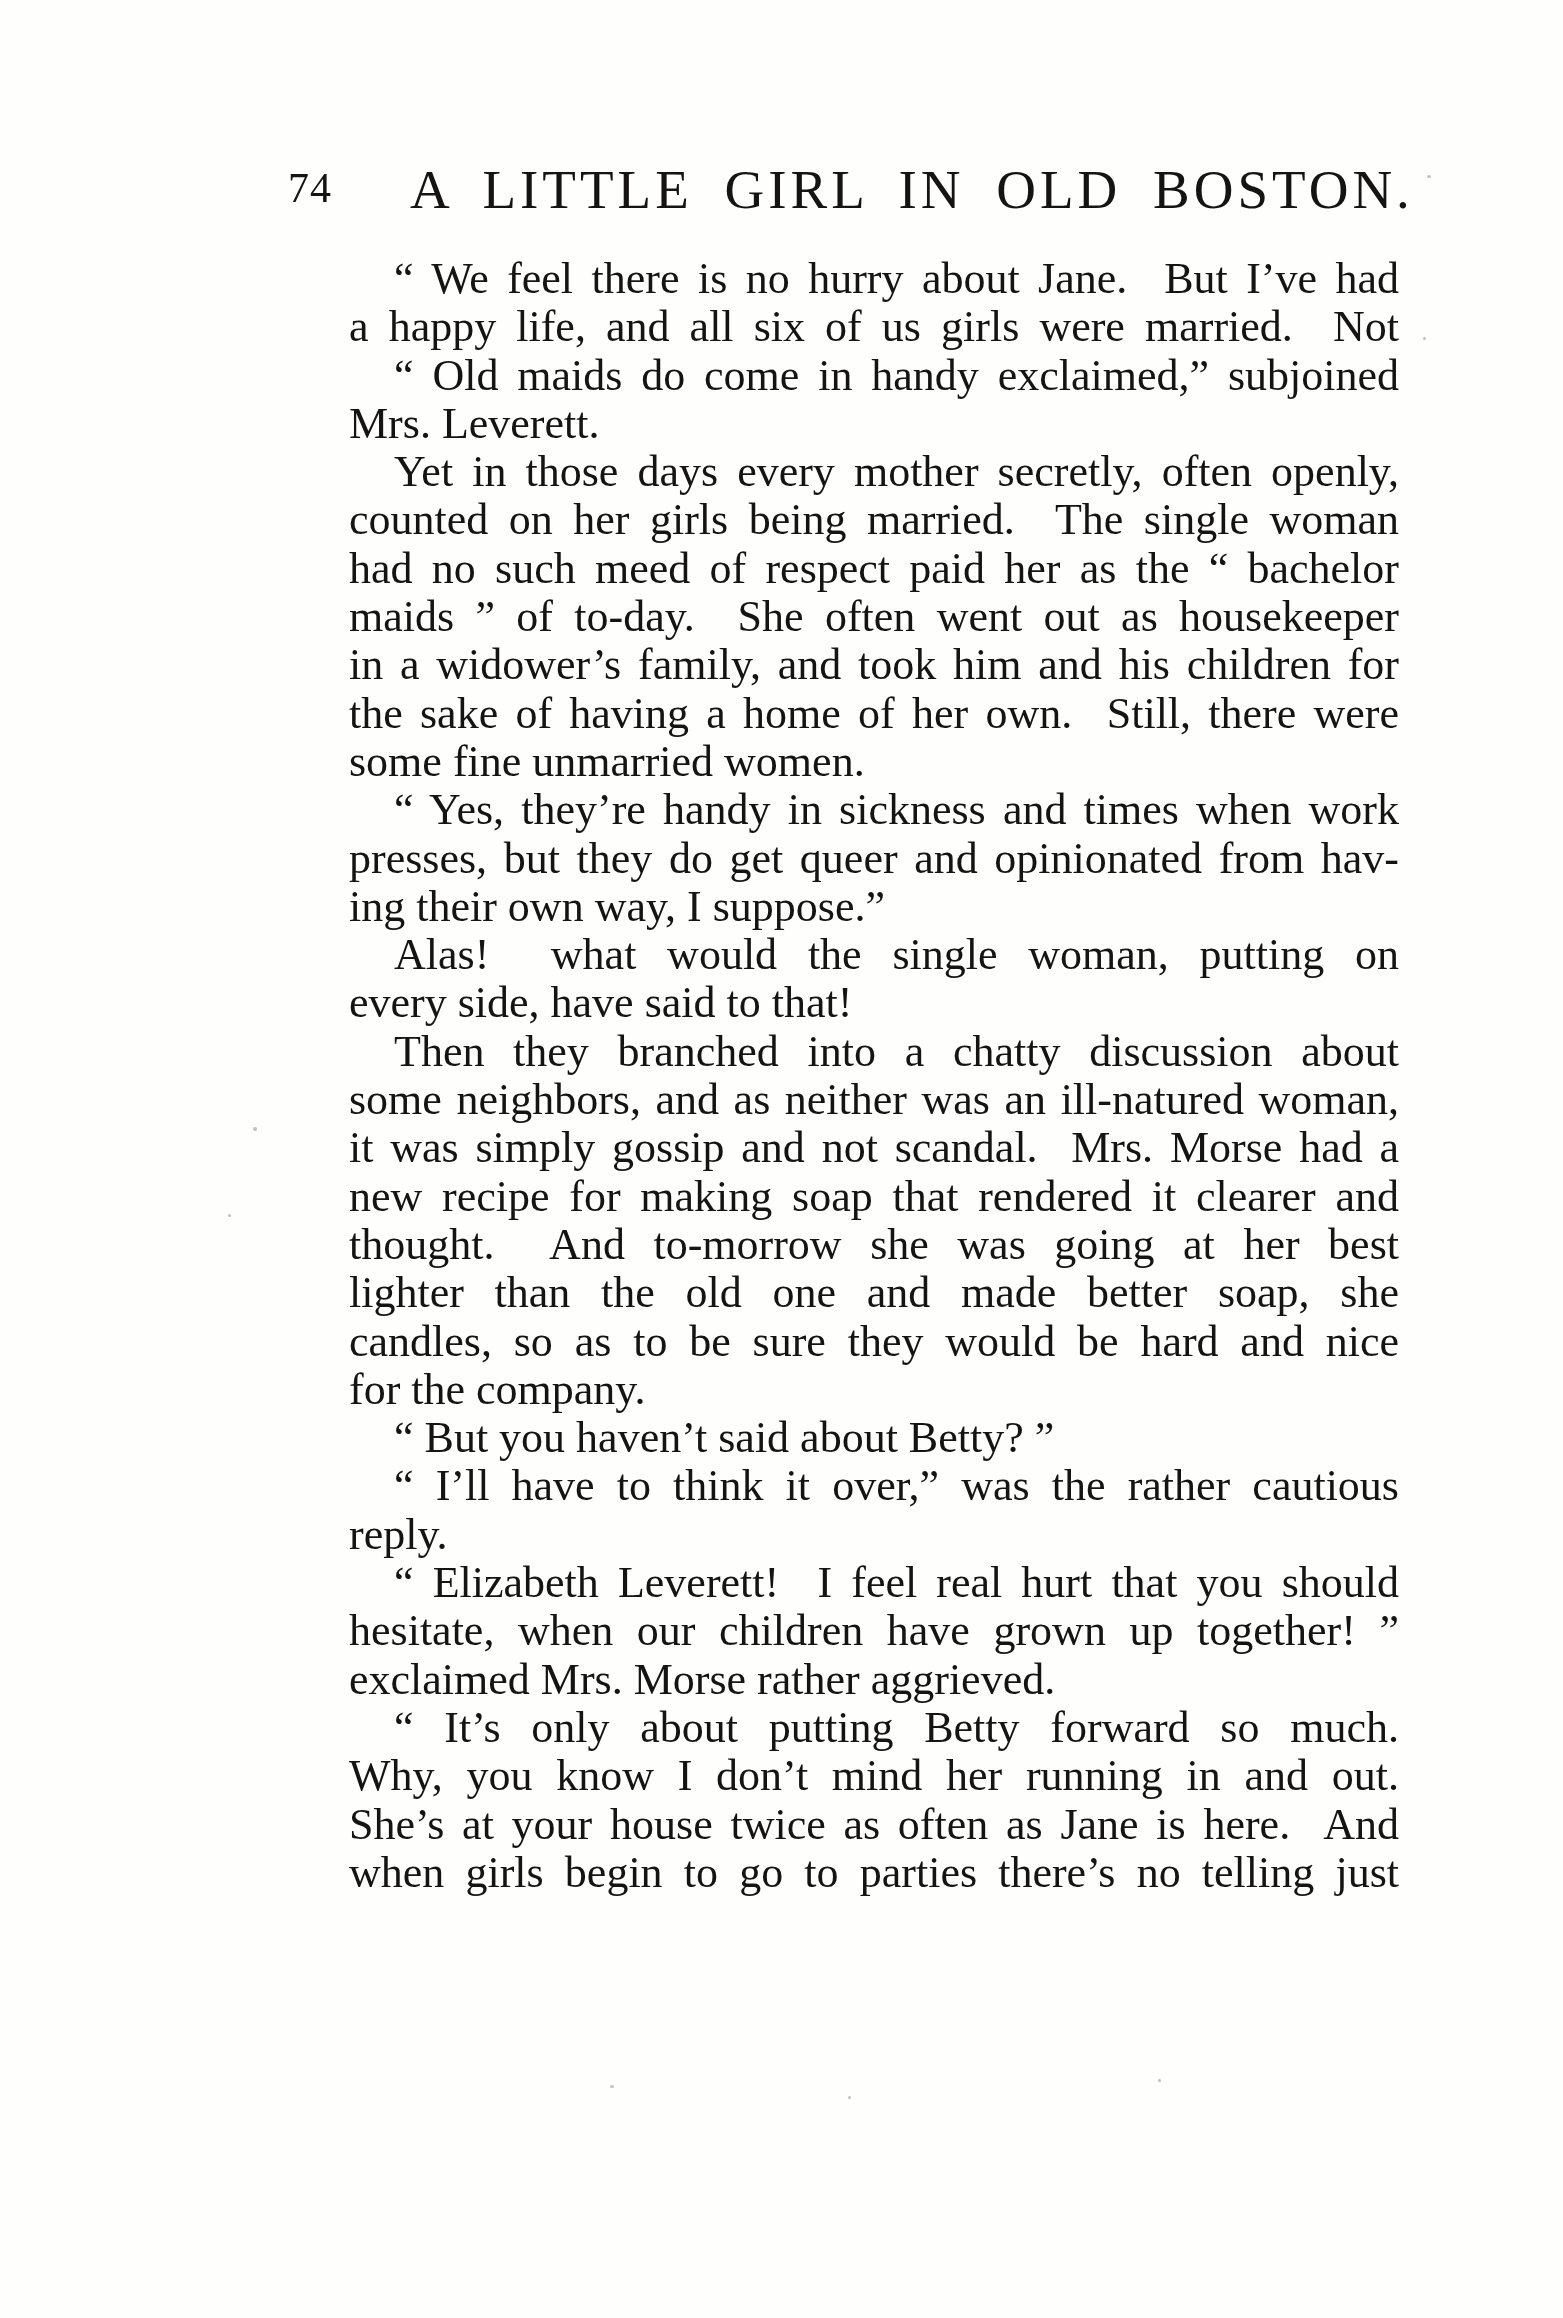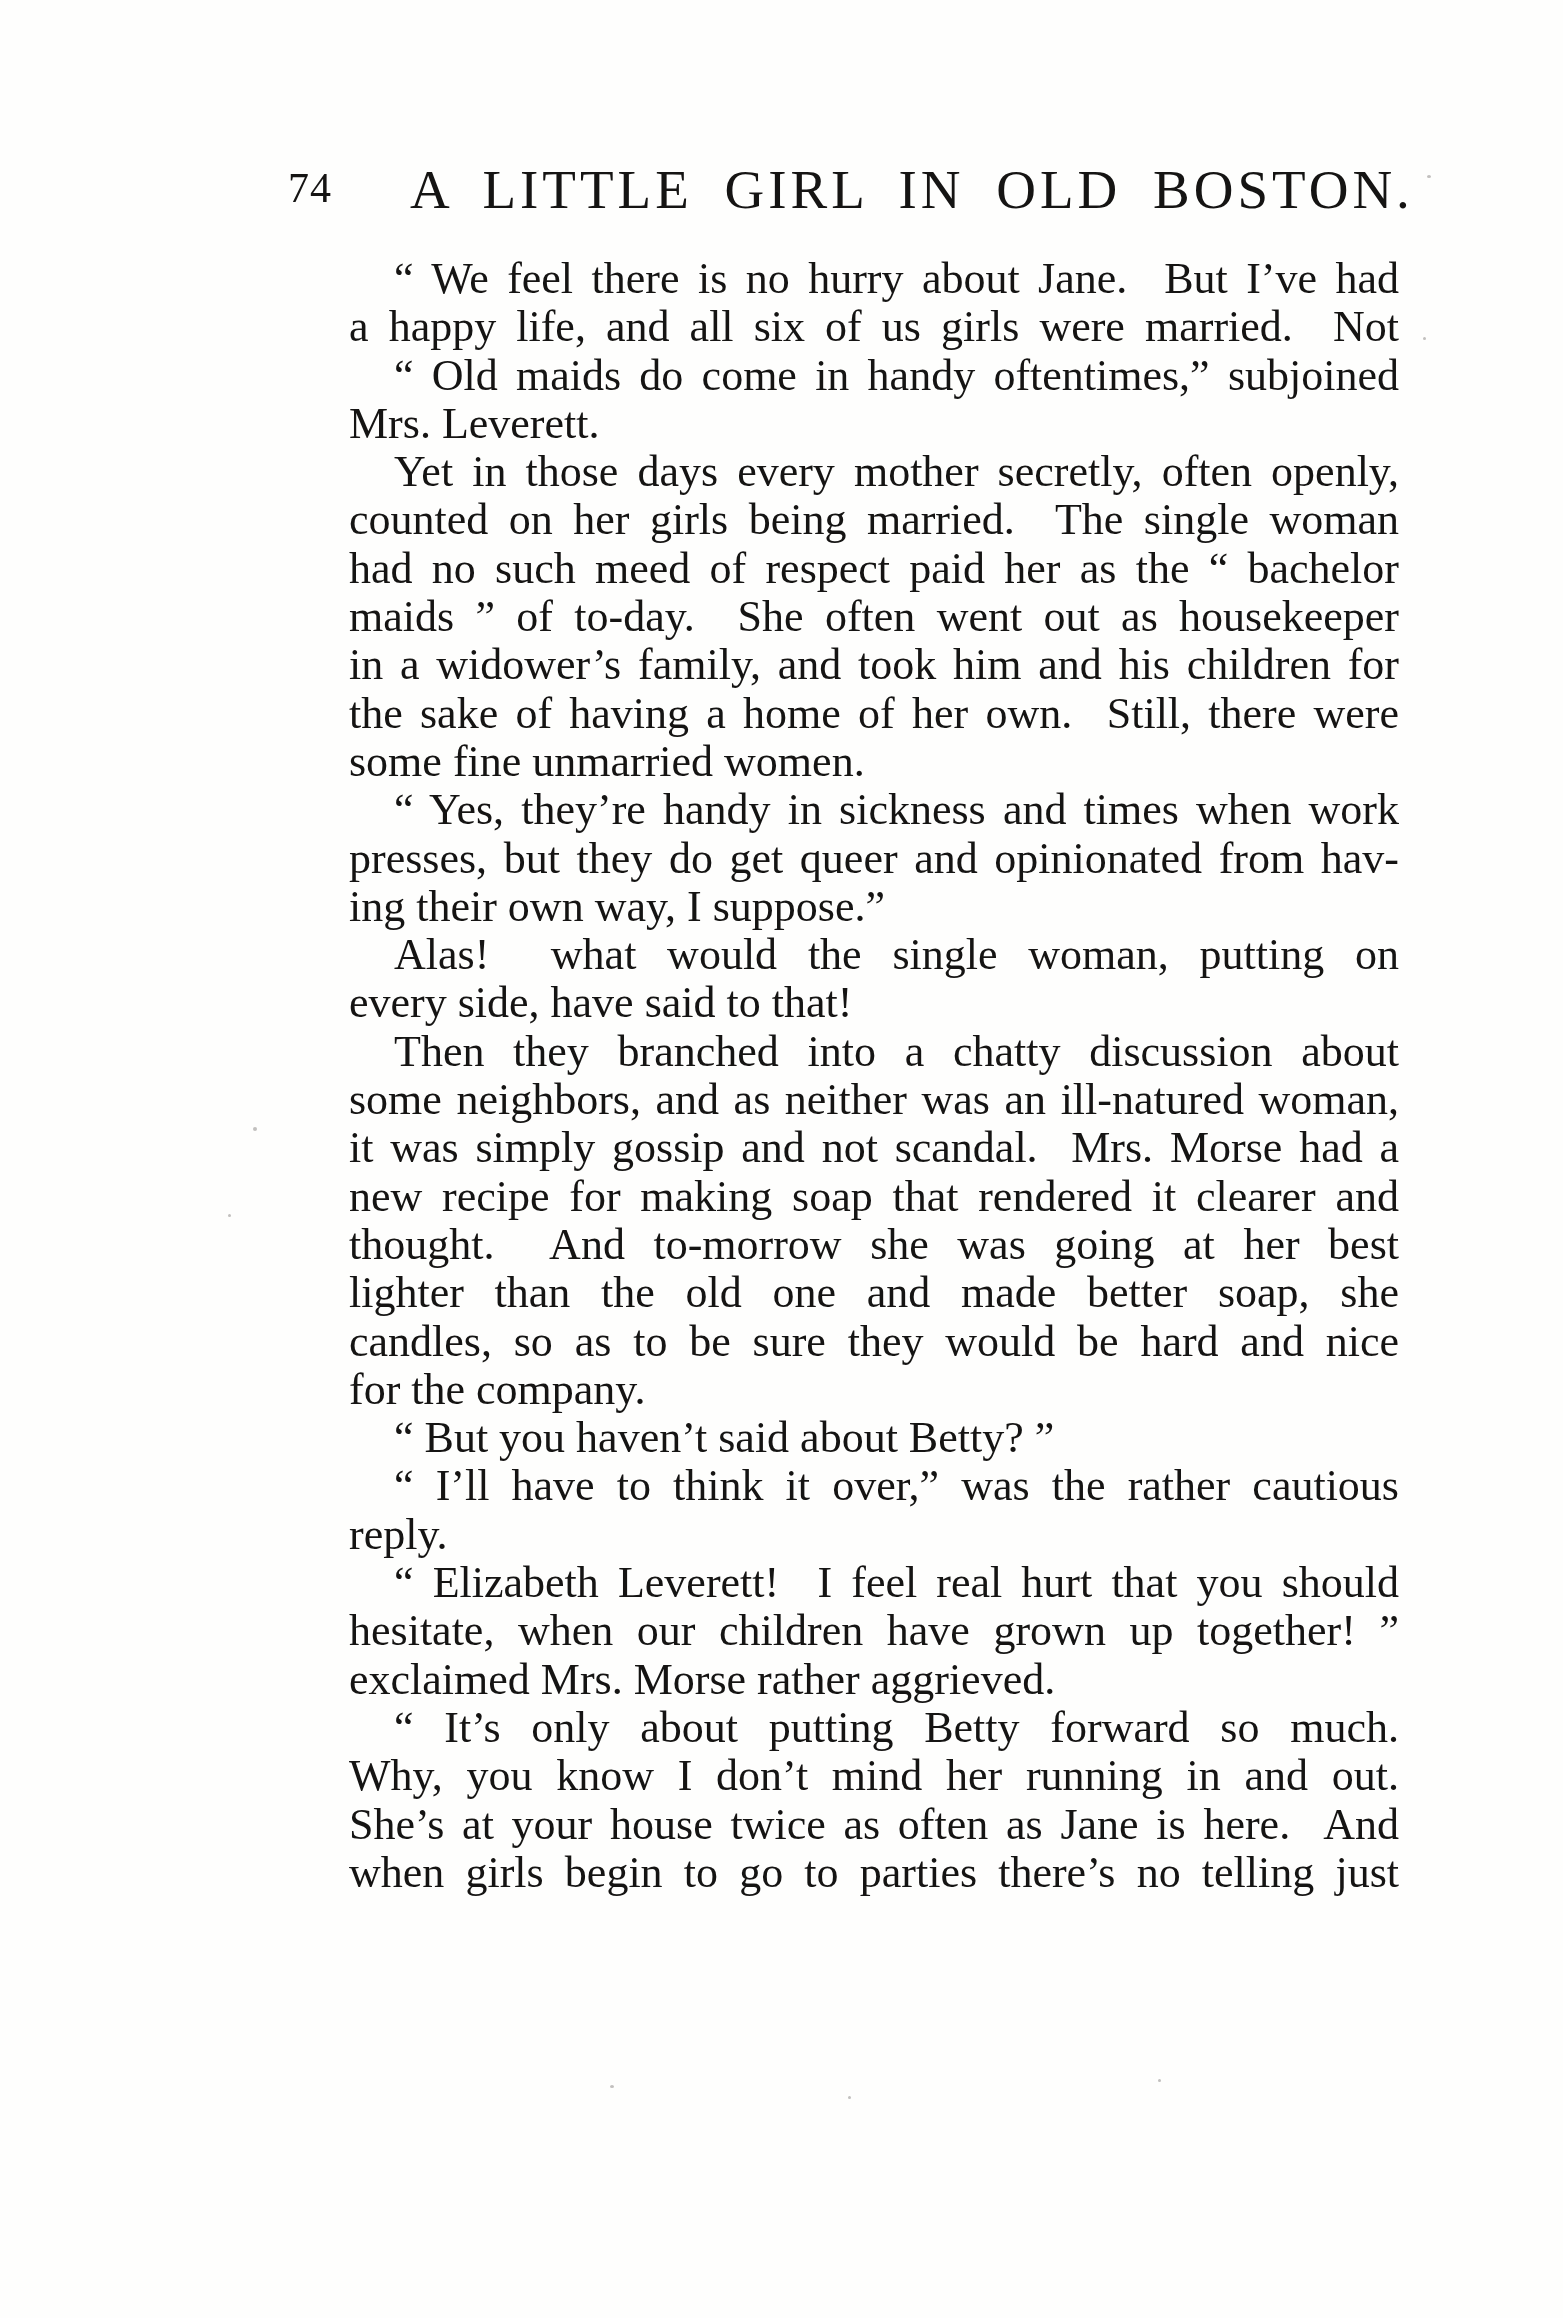--- a/index.html
+++ b/index.html
@@ -72,21 +72,21 @@
 <div class="page">
 
   <div class="header">
     <span class="pagenum">74</span>
     <span class="title">A LITTLE GIRL IN OLD BOSTON.</span>
   </div>
 
   <div class="body" id="text-body">
       <div class="line indent j">“ We feel there is no hurry about Jane.  But I’ve had</div>
       <div class="line j">a happy life, and all six of us girls were married.  Not</div>
-      <div class="line indent j">“ Old maids do come in handy oftentimes,” subjoined</div>
+      <div class="line indent j">“ Old maids do come in handy exclaimed,” subjoined</div>
       <div class="line">Mrs. Leverett.</div>
       <div class="line indent j">Yet in those days every mother secretly, often openly,</div>
       <div class="line j">counted on her girls being married.  The single woman</div>
       <div class="line j">had no such meed of respect paid her as the “ bachelor</div>
       <div class="line j">maids ” of to-day.  She often went out as housekeeper</div>
       <div class="line j">in a widower’s family, and took him and his children for</div>
       <div class="line j">the sake of having a home of her own.  Still, there were</div>
       <div class="line">some fine unmarried women.</div>
       <div class="line indent j">“ Yes, they’re handy in sickness and times when work</div>
       <div class="line j">presses, but they do get queer and opinionated from hav-</div>

